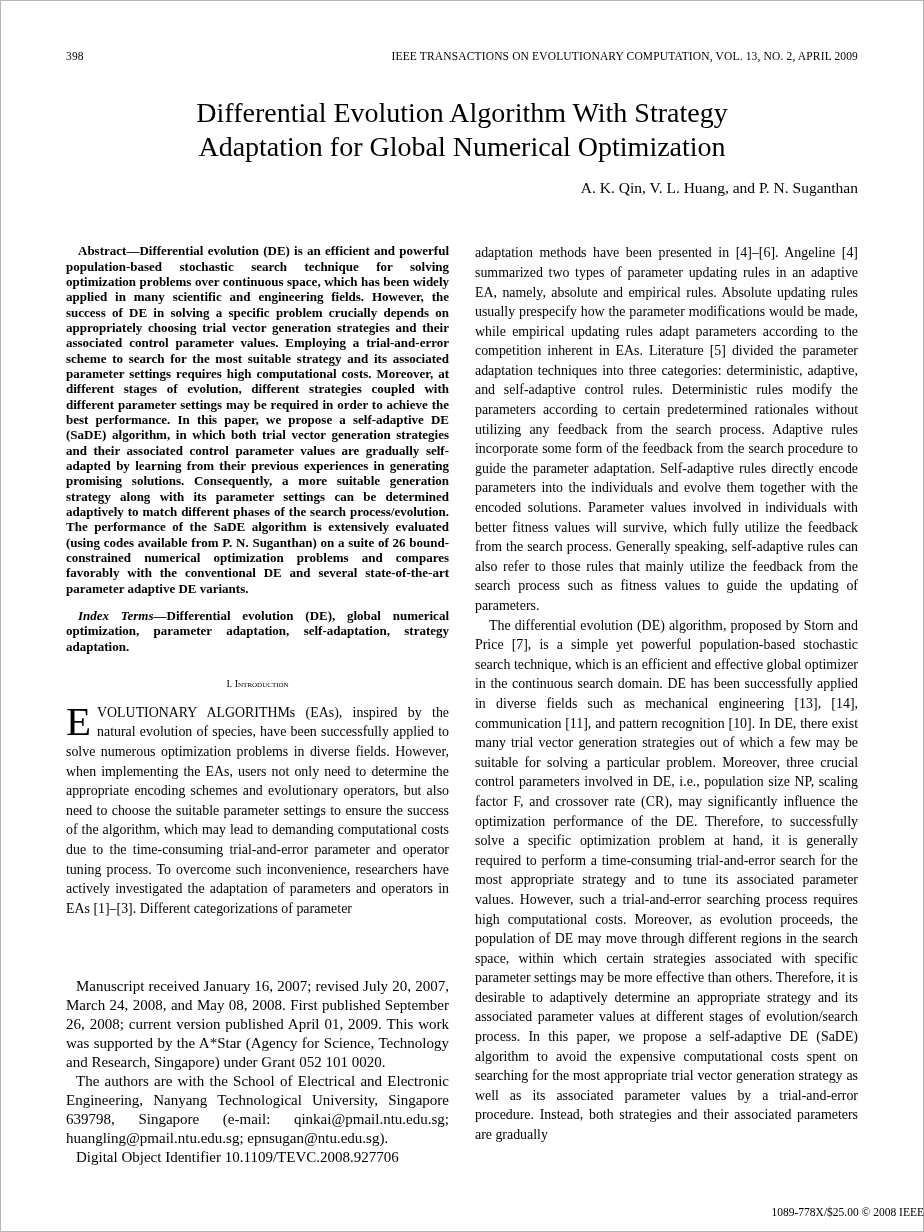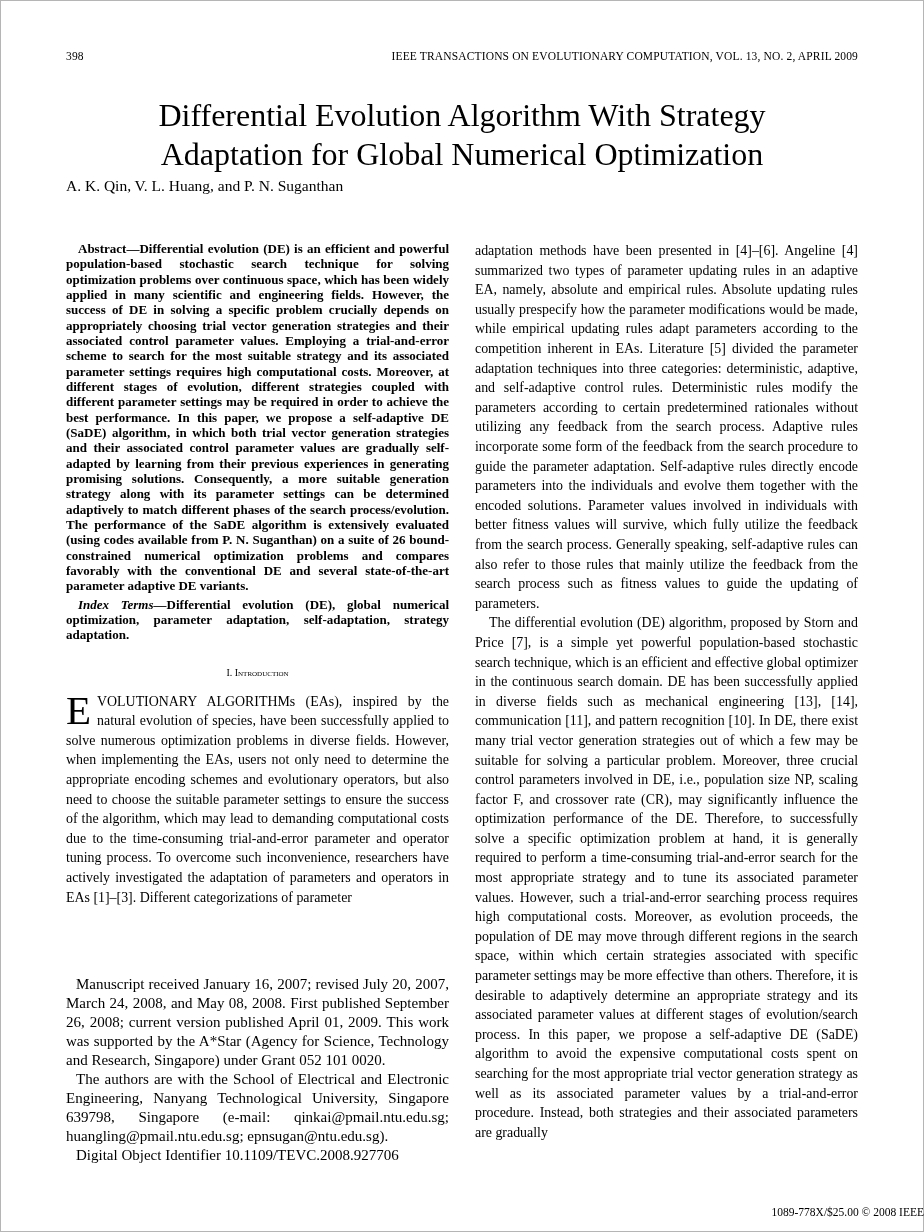--- a/index.html
+++ b/index.html
@@ -23,26 +23,26 @@
     justify-content: space-between;
     align-items: baseline;
     font-size: 11.5px;
     letter-spacing: 0.15px;
     gap: 12px;
   }
   .paper-title {
     margin: 34px 0 0 0;
     text-align: center;
     font-weight: normal;
-    font-size: 32px;
+    font-size: 28px;
     line-height: 1.22;
   }
   .authors {
-    margin-top: 3px;
-    text-align: left;
+    margin-top: 15px;
+    text-align: right;
     font-size: 15.5px;
   }
   .columns {
     display: flex;
     gap: 26px;
     margin-top: 46px;
     height: 932px;
     overflow: hidden;
   }
   .col {
@@ -53,21 +53,21 @@
     display: flex;
     flex-direction: column;
   }
   .abstract, .index-terms {
     font-size: 13px;
     font-weight: bold;
     line-height: 1.18;
     text-indent: 12px;
     margin: 0;
   }
-  .index-terms { margin-top: 3px; }
+  .index-terms { margin-top: 12px; }
   .it-label { font-style: italic; }
   .section-heading {
     margin: 24px 0 14px 0;
     text-align: center;
     font-weight: normal;
     font-size: 10px;
   }
   .smallcaps { font-variant: small-caps; }
   .body-text {
     font-size: 13.9px;

